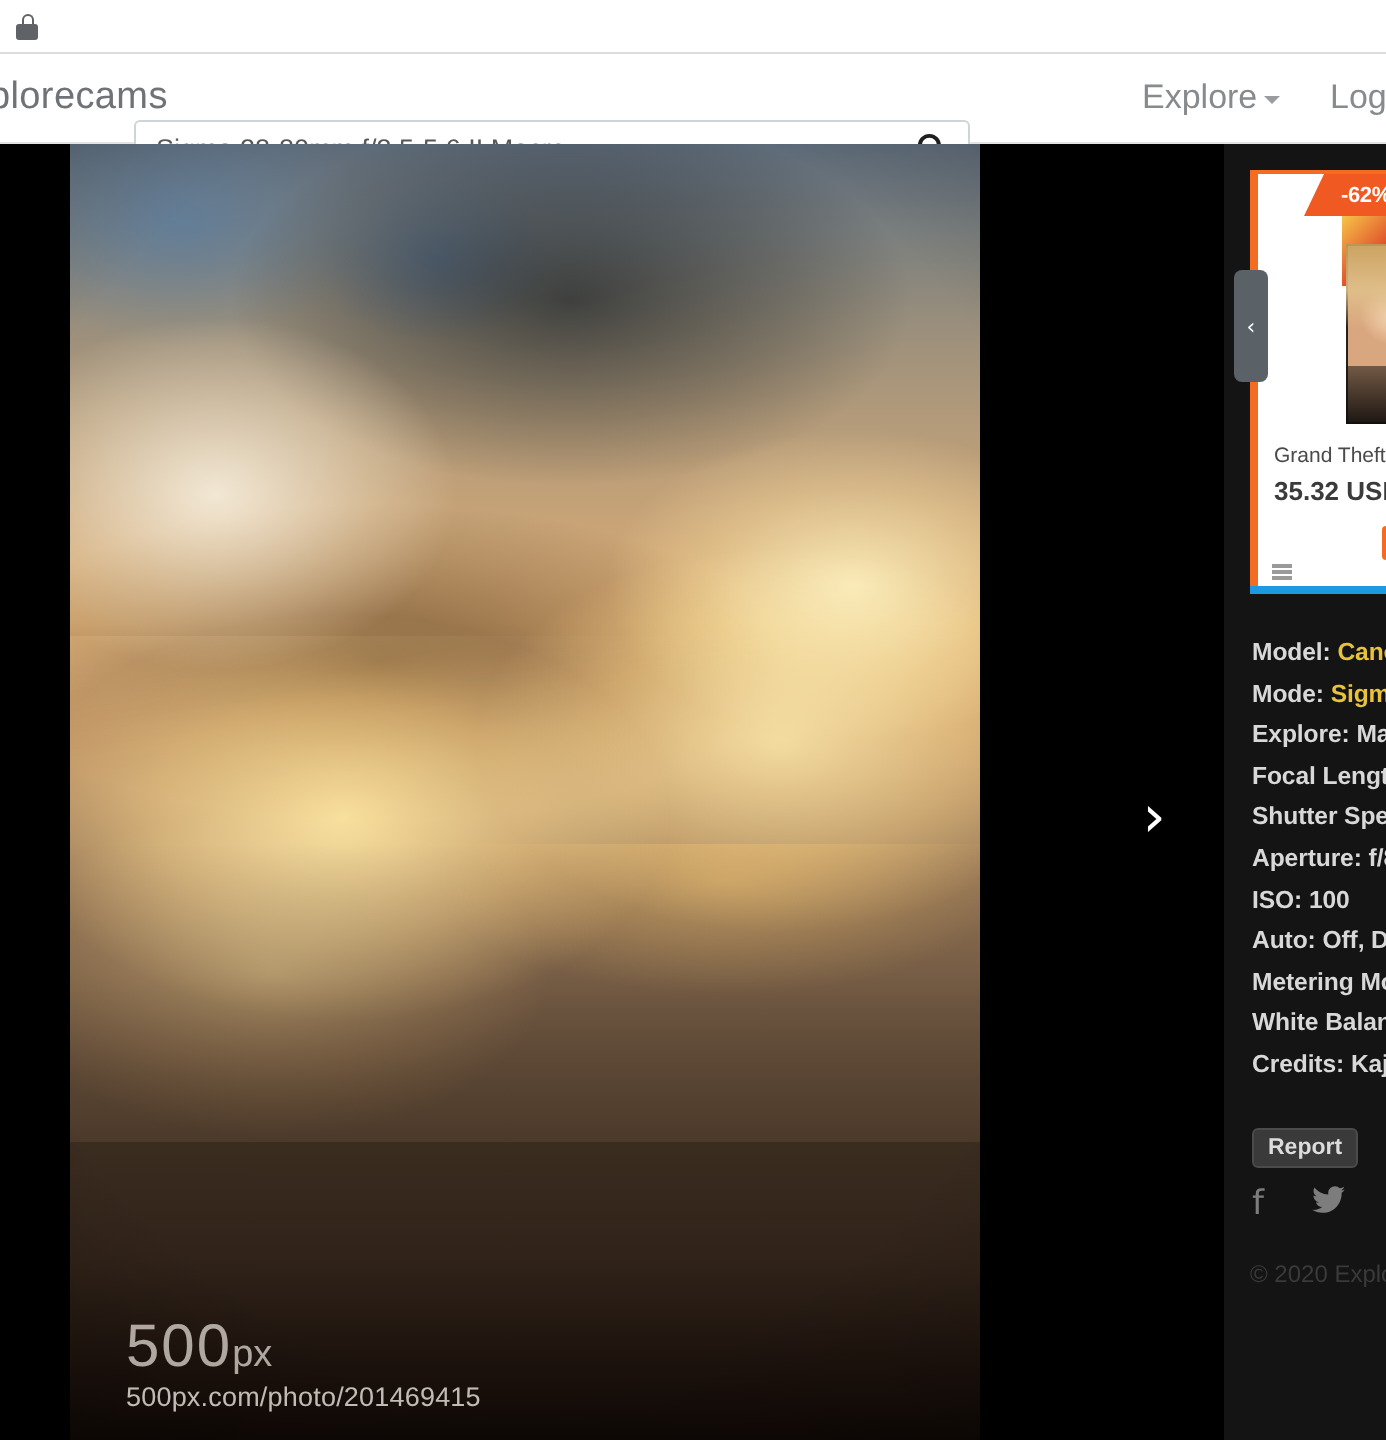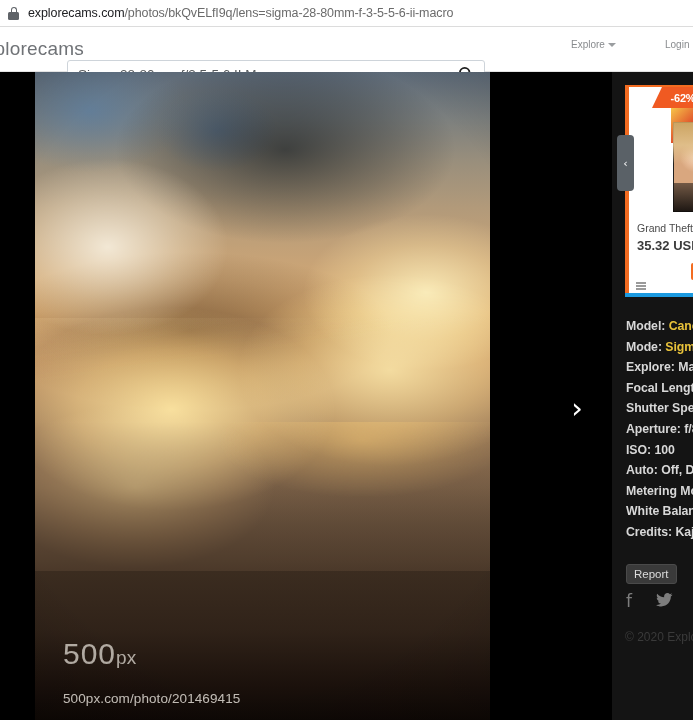--- a/index.html
+++ b/index.html
@@ -99,21 +99,21 @@
     background: transparent;
     border: none;
     display: flex;
     align-items: center;
     justify-content: center;
     cursor: pointer;
   }
   #nav-explore, #nav-login {
     position: absolute;
     top: 12px;
-    font-size: 10px;
+    font-size: 17px;
     color: #888b8e;
     white-space: nowrap;
     cursor: pointer;
   }
   #nav-explore { left: 571px; }
   #nav-login  { left: 665px; }
   .caret-down {
     display: inline-block;
     margin-left: 3px;
     width: 0; height: 0;
@@ -218,21 +218,21 @@
   }
   #wm-logo {
     font-size: 30px;
     color: rgba(232,226,218,0.72);
     letter-spacing: 1px;
     font-weight: 300;
     line-height: 1;
   }
   #wm-logo .px { font-size: 19px; letter-spacing: 0; }
   #wm-url {
-    margin-top: 22px;
+    margin-top: 2px;
     font-size: 13.5px;
     color: rgba(236,231,224,0.80);
     letter-spacing: 0.1px;
   }
 
   
   #next-arrow {
     position: absolute;
     left: 560px; top: 316px;
     width: 34px; height: 40px;
@@ -398,20 +398,21 @@
     position: absolute;
     left: 14px; top: 492px;
     padding: 3px 7px;
     background: #3a3a3a;
     border: 1px solid #4a4a4a;
     border-radius: 3px;
     font-size: 11.5px;
     color: #dcdcdc;
     cursor: pointer;
     display: inline-block;
+    font-weight: bold;
   }
 
   #social {
     position: absolute;
     left: 14px; top: 521px;
     width: 66px;
     display: flex;
     gap: 24px;
     align-items: center;
   }
@@ -437,21 +438,20 @@
 </head>
 <body>
 
 <div id="page">
 
   <div id="urlbar">
     <span id="lock-icon">
       <span class="shackle"></span>
         <span class="body"></span>
     </span>
-    <span id="url-text"><span class="domain">explorecams.com</span><span>/photos/bkQvELfI9q/lens=sigma-28-80mm-f-3-5-5-6-ii-macro</span></span>
   </div>
 
   <div id="siteheader">
     <div id="brand">explorecams</div>
 
     <div id="searchbox">
       <input id="search-input" type="text" value="Sigma 28-80mm f/3.5-5.6 II Macro" style="">
       <button id="search-btn">
         <svg width="16" height="16" viewBox="0 0 16 16">
           <circle cx="6.7" cy="6.7" r="4.8" fill="none" class="mag" stroke-width="1.9"></circle>

